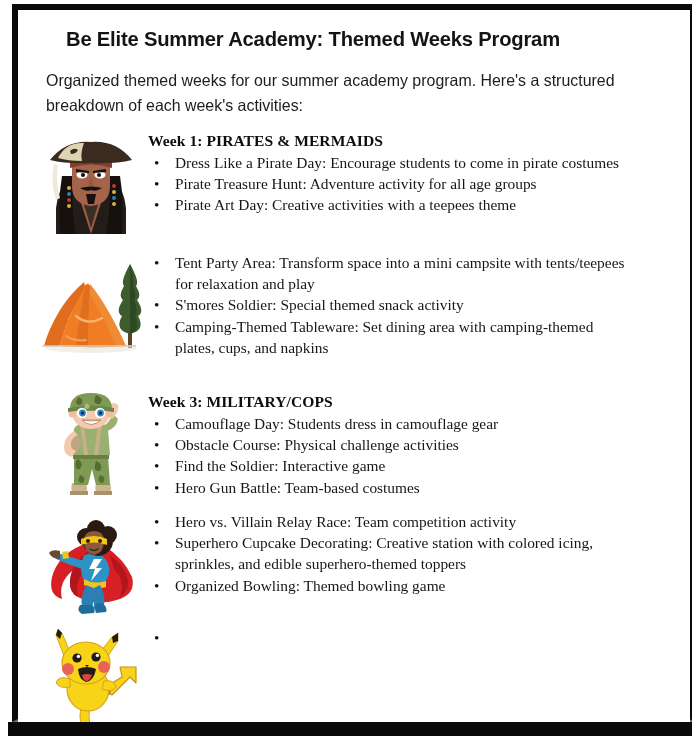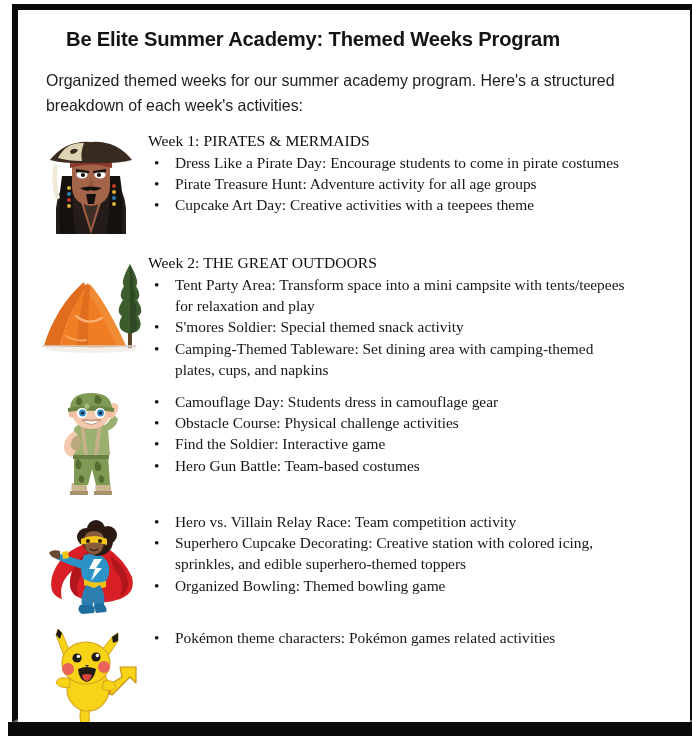--- a/index.html
+++ b/index.html
@@ -81,21 +81,21 @@
   }
   .week-body{
     position:absolute;
     left:130px;top:0;
     width:482px;
     font-family:"Liberation Serif", serif;
     color:#111111;
   }
   .week-head{
     font-family:"Liberation Serif", serif;
-    font-weight:normal;
+    font-weight:bold;
     font-size:15.6px;
     line-height:21px;
     color:#0d0d0d;
     margin:0 0 1px 0;
     letter-spacing:0.05px;
   }
   ul.acts{
     list-style:none;
     margin:0;
     padding:0;
@@ -187,21 +187,21 @@
           <circle cx="78" cy="74" r="2" fill="#d6b13a"></circle>
 
           <path d="M18 34 Q14 52 20 70 L24 68 Q19 50 22 35 Z" fill="#efe9d8"></path>
         </svg>
       </div>
       <div class="week-body">
         <div class="week-head">Week 1: PIRATES &amp; MERMAIDS</div>
         <ul class="acts">
           <li><span class="dot">•</span><b>Dress Like a Pirate Day</b><span>: </span><span>Encourage students to come in pirate costumes</span></li>
           <li><span class="dot">•</span><b>Pirate Treasure Hunt</b><span>: </span><span>Adventure activity for all age groups</span></li>
-          <li><span class="dot">•</span><b>Cupcake Art Day</b><span>: </span><span>Creative activities with a teepees theme</span></li>
+          <li><span class="dot">•</span><b>Pirate Art Day</b><span>: </span><span>Creative activities with a teepees theme</span></li>
         </ul>
       </div>
     </div>
 
     <div class="week" id="week-1">
       <div class="week-art">
         <svg class="art-svg" viewBox="0 0 110 110">
 
           <path d="M92 96 L92 78 L96 78 L96 96 Z" fill="#5a4326"></path>
           <path d="M94 12 Q104 30 100 34 Q106 44 101 48 Q109 60 102 64 Q110 78 94 82 Q78 78 86 64 Q79 60 87 48 Q82 44 88 34 Q84 30 94 12 Z" fill="#3c5c2e"></path>
@@ -219,21 +219,20 @@
 
           <path d="M50 32 Q44 58 40 94 L52 94 Q52 58 54 34 Z" fill="#d9691d" opacity="0.75"></path>
 
           <path d="M40 64 Q52 74 66 66" stroke="#f9b070" stroke-width="2.4" fill="none" stroke-linecap="round"></path>
           <path d="M30 84 Q40 90 50 88" stroke="#f9b070" stroke-width="1.8" fill="none" stroke-linecap="round" opacity="0.8"></path>
 
           <path d="M6 94 L100 94" stroke="#d7cdc0" stroke-width="1.4"></path>
         </svg>
       </div>
       <div class="week-body">
-        <div class="week-head">Week 2: THE GREAT OUTDOORS</div>
         <ul class="acts">
           <li><span class="dot">•</span><b>Tent Party Area</b><span>: </span><span>Transform space into a mini campsite with tents/teepees for relaxation and play</span></li>
           <li><span class="dot">•</span><b>S'mores Soldier</b><span>: </span><span>Special themed snack activity</span></li>
           <li><span class="dot">•</span><b>Camping-Themed Tableware</b><span>: </span><span>Set dining area with camping-themed plates, cups, and napkins</span></li>
         </ul>
       </div>
     </div>
 
     <div class="week" id="week-2">
       <div class="week-art">
@@ -282,20 +281,21 @@
           <circle cx="46.5" cy="22" r="3.4" fill="#2f86c4"></circle>
           <circle cx="64.5" cy="22" r="3.4" fill="#2f86c4"></circle>
           <circle cx="46.5" cy="22" r="1.5" fill="#17212b"></circle>
           <circle cx="64.5" cy="22" r="1.5" fill="#17212b"></circle>
 
           <path d="M46 29 Q55 38 65 29 Z" fill="#ffffff" stroke="#c08e70" stroke-width="1"></path>
           <path d="M46 29 Q55 31 65 29" stroke="#c08e70" stroke-width="1" fill="none"></path>
         </svg>
       </div>
       <div class="week-body">
+        <div class="week-head">Week 3: MILITARY/COPS</div>
         <ul class="acts">
           <li><span class="dot">•</span><b>Camouflage Day</b><span>: </span><span>Students dress in camouflage gear</span></li>
           <li><span class="dot">•</span><b>Obstacle Course</b><span>: </span><span>Physical challenge activities</span></li>
           <li><span class="dot">•</span><b>Find the Soldier</b><span>: </span><span>Interactive game</span></li>
           <li><span class="dot">•</span><b>Hero Gun Battle</b><span>: </span><span>Team-based costumes</span></li>
         </ul>
       </div>
     </div>
 
     <div class="week" id="week-3">
@@ -378,19 +378,19 @@
           <circle cx="61.4" cy="28.4" r="1.7" fill="#ffffff"></circle>
 
           <path d="M49 38 L53 38 L51 40 Z" fill="#221c17"></path>
 
           <path d="M42 42 Q51 38 60 42 Q58 54 50 55 Q43 53 42 42 Z" fill="#221c17"></path>
           <path d="M46 48 Q51 46 56 48 Q54 54 50 54 Q47 53 46 48 Z" fill="#d9463f"></path>
         </svg>
       </div>
       <div class="week-body">
         <ul class="acts">
-          <li><span class="dot">•</span><b></b><span></span><span>Pokémon theme characters: Pokémon games related activities</span></li>
+          <li><span class="dot">•</span><b></b><span></span></li>
         </ul>
       </div>
     </div>
 
   </div>
 </div>
 
 </body></html>

